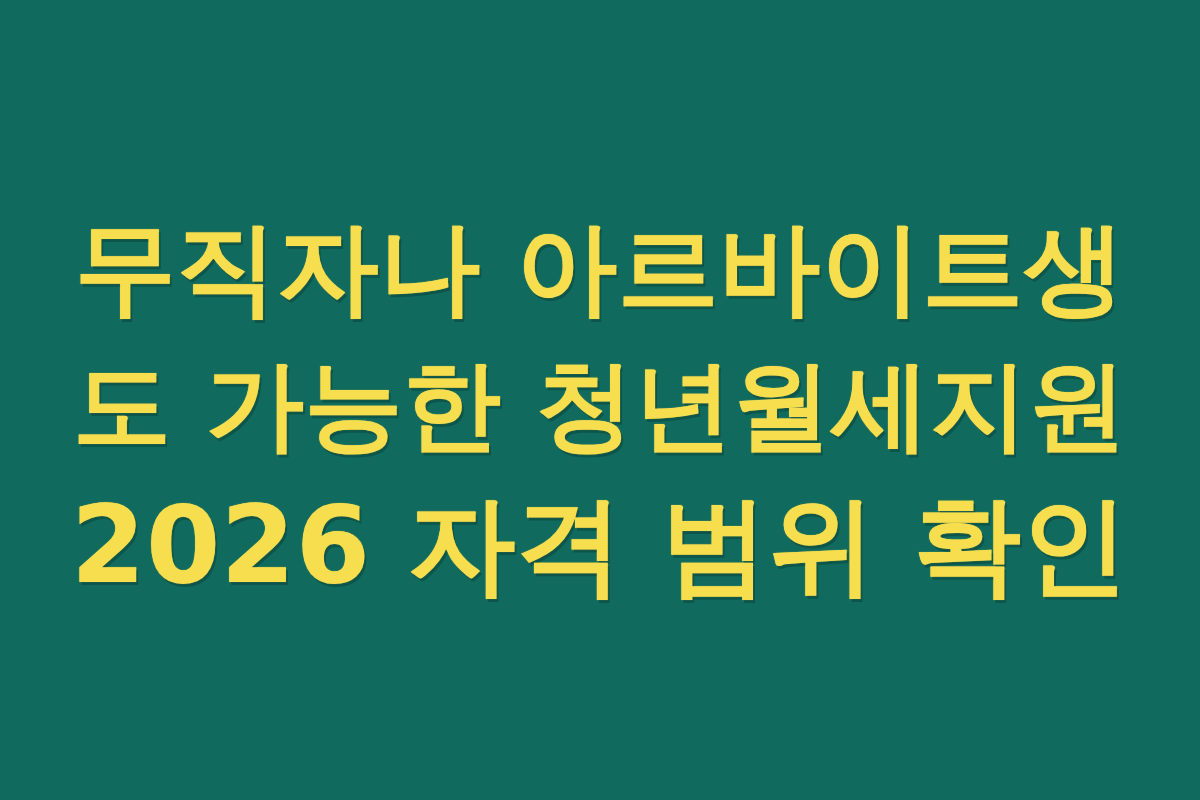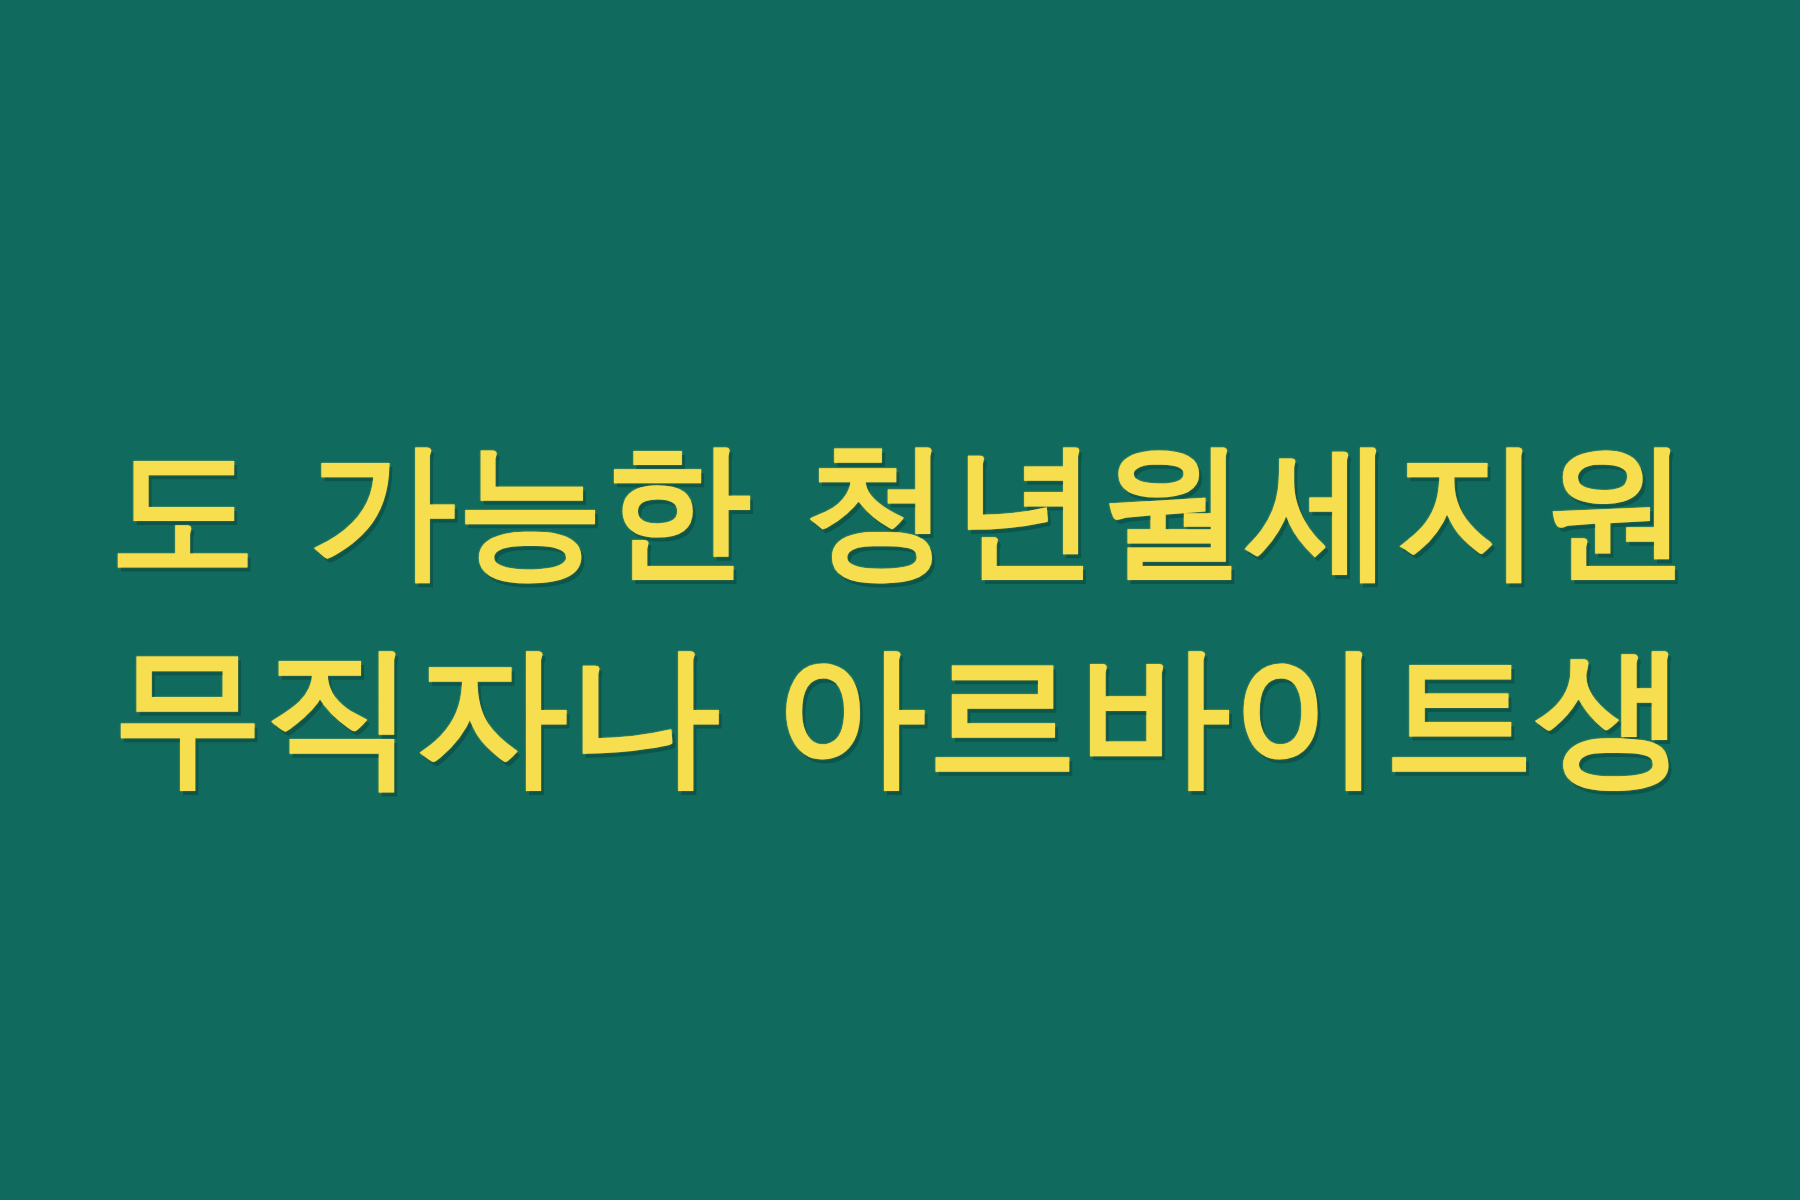--- a/index.html
+++ b/index.html
@@ -53,19 +53,20 @@
   .headline-line.line-2 { font-size: 108px; }
   .headline-line.line-3 { font-size: 108px; }
 </style>
 </head>
 <body>
 
 <div id="thumbnail-canvas" style="background: rgb(16, 107, 94);">
 
   <div id="headline-block" style="text-align: center;">
 
+    <span class="headline-line line-1" style="color: rgb(247, 222, 78); font-size: 101px;">무직자나 아르바이트생</span>
+
     <span class="headline-line line-2" style="color: rgb(247, 222, 78); font-size: 98px;">도 가능한 청년월세지원</span>
 
-    <span class="headline-line line-1" style="color: rgb(247, 222, 78); font-size: 101px;">무직자나 아르바이트생</span>
-
+    <span class="headline-line line-3" style="color: rgb(247, 222, 78); font-size: 107px;">2026 자격 범위 확인</span>
 
   </div>
 </div>
 
 </body></html>

